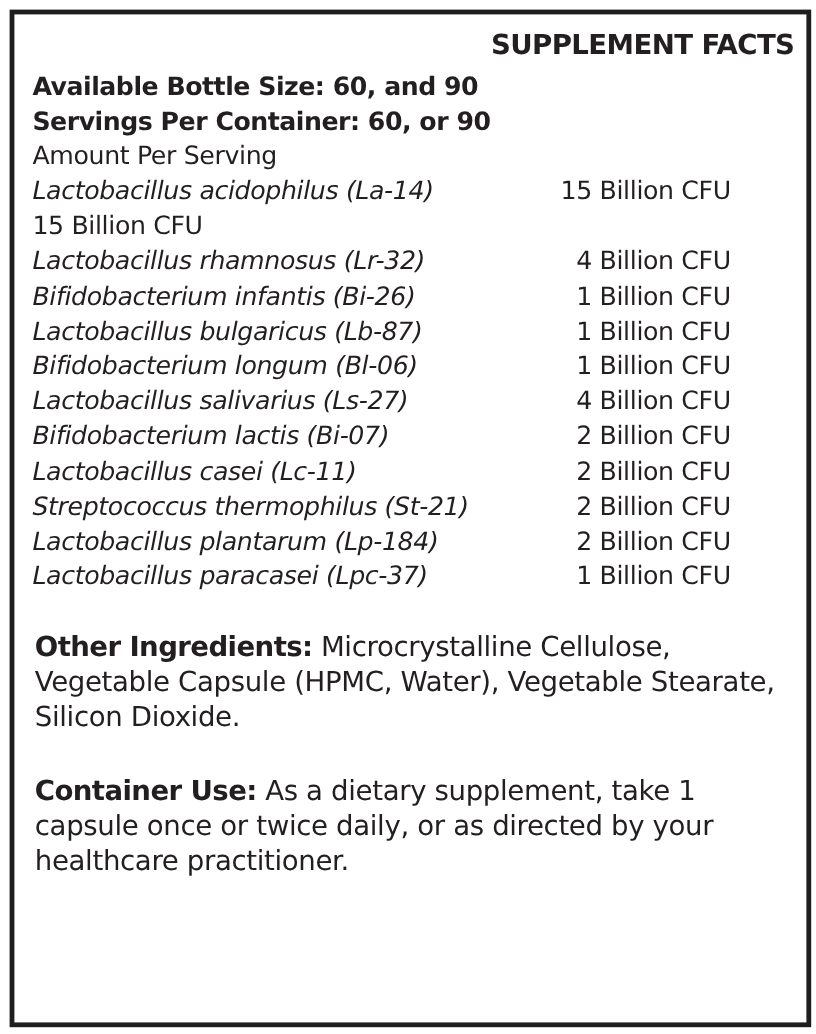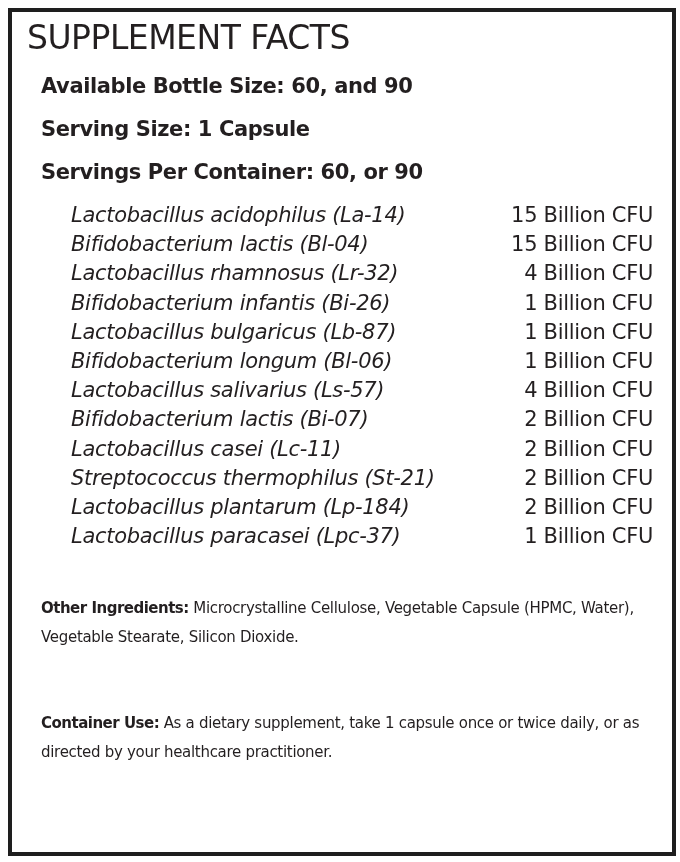--- a/index.html
+++ b/index.html
@@ -1,72 +1,71 @@
 <!DOCTYPE html>
 <html><head>
 <meta charset="utf-8">
 <style>
   html, body { margin: 0; padding: 0; background: #ffffff; }
   body { width: 680px; height: 862px; position: relative; overflow: hidden;
          font-family: "DejaVu Sans", sans-serif; color: #231f20; }
   .frame { position: absolute; left: 8px; top: 8px; width: 660px; height: 840px;
            border: 4px solid #1e1e1e; box-sizing: content-box; }
   .content { position: absolute; left: 15px; top: 6px; right: 10px; }
-  .title { font-size: 33px; font-weight: normal; line-height: 40px; letter-spacing: -0.5px;
-           margin: 0; white-space: nowrap; }
-  .bold-line { font-size: 21px; font-weight: bold; line-height: 29px; margin: 14px;
+  .title { font-size: 23px; font-weight: bold; line-height: 40px; letter-spacing: -0.5px;
+           margin: 0; white-space: nowrap; text-align: right; }
+  .bold-line { font-size: 21px; font-weight: bold; line-height: 29px; margin: 0;
                letter-spacing: -0.4px; white-space: nowrap; }
   .plain-line { font-size: 21px; line-height: 29px; margin: 0; letter-spacing: -0.3px;
                 white-space: nowrap; }
   .ingredients { margin: 0; padding: 0; list-style: none; }
   .ing-row { display: flex; justify-content: space-between; width: 582px;
-             font-size: 21px; line-height: 29.2px; white-space: nowrap; letter-spacing: -0.3px; margin-left: 44px; }
+             font-size: 21px; line-height: 29.2px; white-space: nowrap; letter-spacing: -0.3px; }
   .ing-name { font-style: italic; }
   .ing-amt { text-align: left; }
-  .para { font-size: 15px; line-height: 29px; margin: 14px; letter-spacing: -0.3px; }
+  .para { font-size: 23px; line-height: 29px; margin: 2px; letter-spacing: -0.3px; }
   .para b { font-weight: bold; letter-spacing: -0.5px; }
   .gap { height: 29px; }
 </style>
 </head>
 <body>
 
 <div class="frame">
   <div class="content">
     <h1 class="title">SUPPLEMENT FACTS</h1>
     <p class="bold-line">Available Bottle Size: 60, and 90</p>
-    <p class="bold-line">Serving Size: 1 Capsule</p>
     <p class="bold-line">Servings Per Container: 60, or 90</p>
+    <p class="plain-line">Amount Per Serving</p>
 
     <ul class="ingredients">
       <li class="ing-row">
         <span class="ing-name">Lactobacillus acidophilus (La-14)</span>
         <span class="ing-amt">15 Billion CFU</span>
       </li>
       <li class="ing-row">
-        <span class="ing-name">Bifidobacterium lactis (Bl-04)</span>
         <span class="ing-amt">15 Billion CFU</span>
       </li>
       <li class="ing-row">
         <span class="ing-name">Lactobacillus rhamnosus (Lr-32)</span>
         <span class="ing-amt">4 Billion CFU</span>
       </li>
       <li class="ing-row">
         <span class="ing-name">Bifidobacterium infantis (Bi-26)</span>
         <span class="ing-amt">1 Billion CFU</span>
       </li>
       <li class="ing-row">
         <span class="ing-name">Lactobacillus bulgaricus (Lb-87)</span>
         <span class="ing-amt">1 Billion CFU</span>
       </li>
       <li class="ing-row">
         <span class="ing-name">Bifidobacterium longum (Bl-06)</span>
         <span class="ing-amt">1 Billion CFU</span>
       </li>
       <li class="ing-row">
-        <span class="ing-name">Lactobacillus salivarius (Ls-57)</span>
+        <span class="ing-name">Lactobacillus salivarius (Ls-27)</span>
         <span class="ing-amt">4 Billion CFU</span>
       </li>
       <li class="ing-row">
         <span class="ing-name">Bifidobacterium lactis (Bi-07)</span>
         <span class="ing-amt">2 Billion CFU</span>
       </li>
       <li class="ing-row">
         <span class="ing-name">Lactobacillus casei (Lc-11)</span>
         <span class="ing-amt">2 Billion CFU</span>
       </li>

